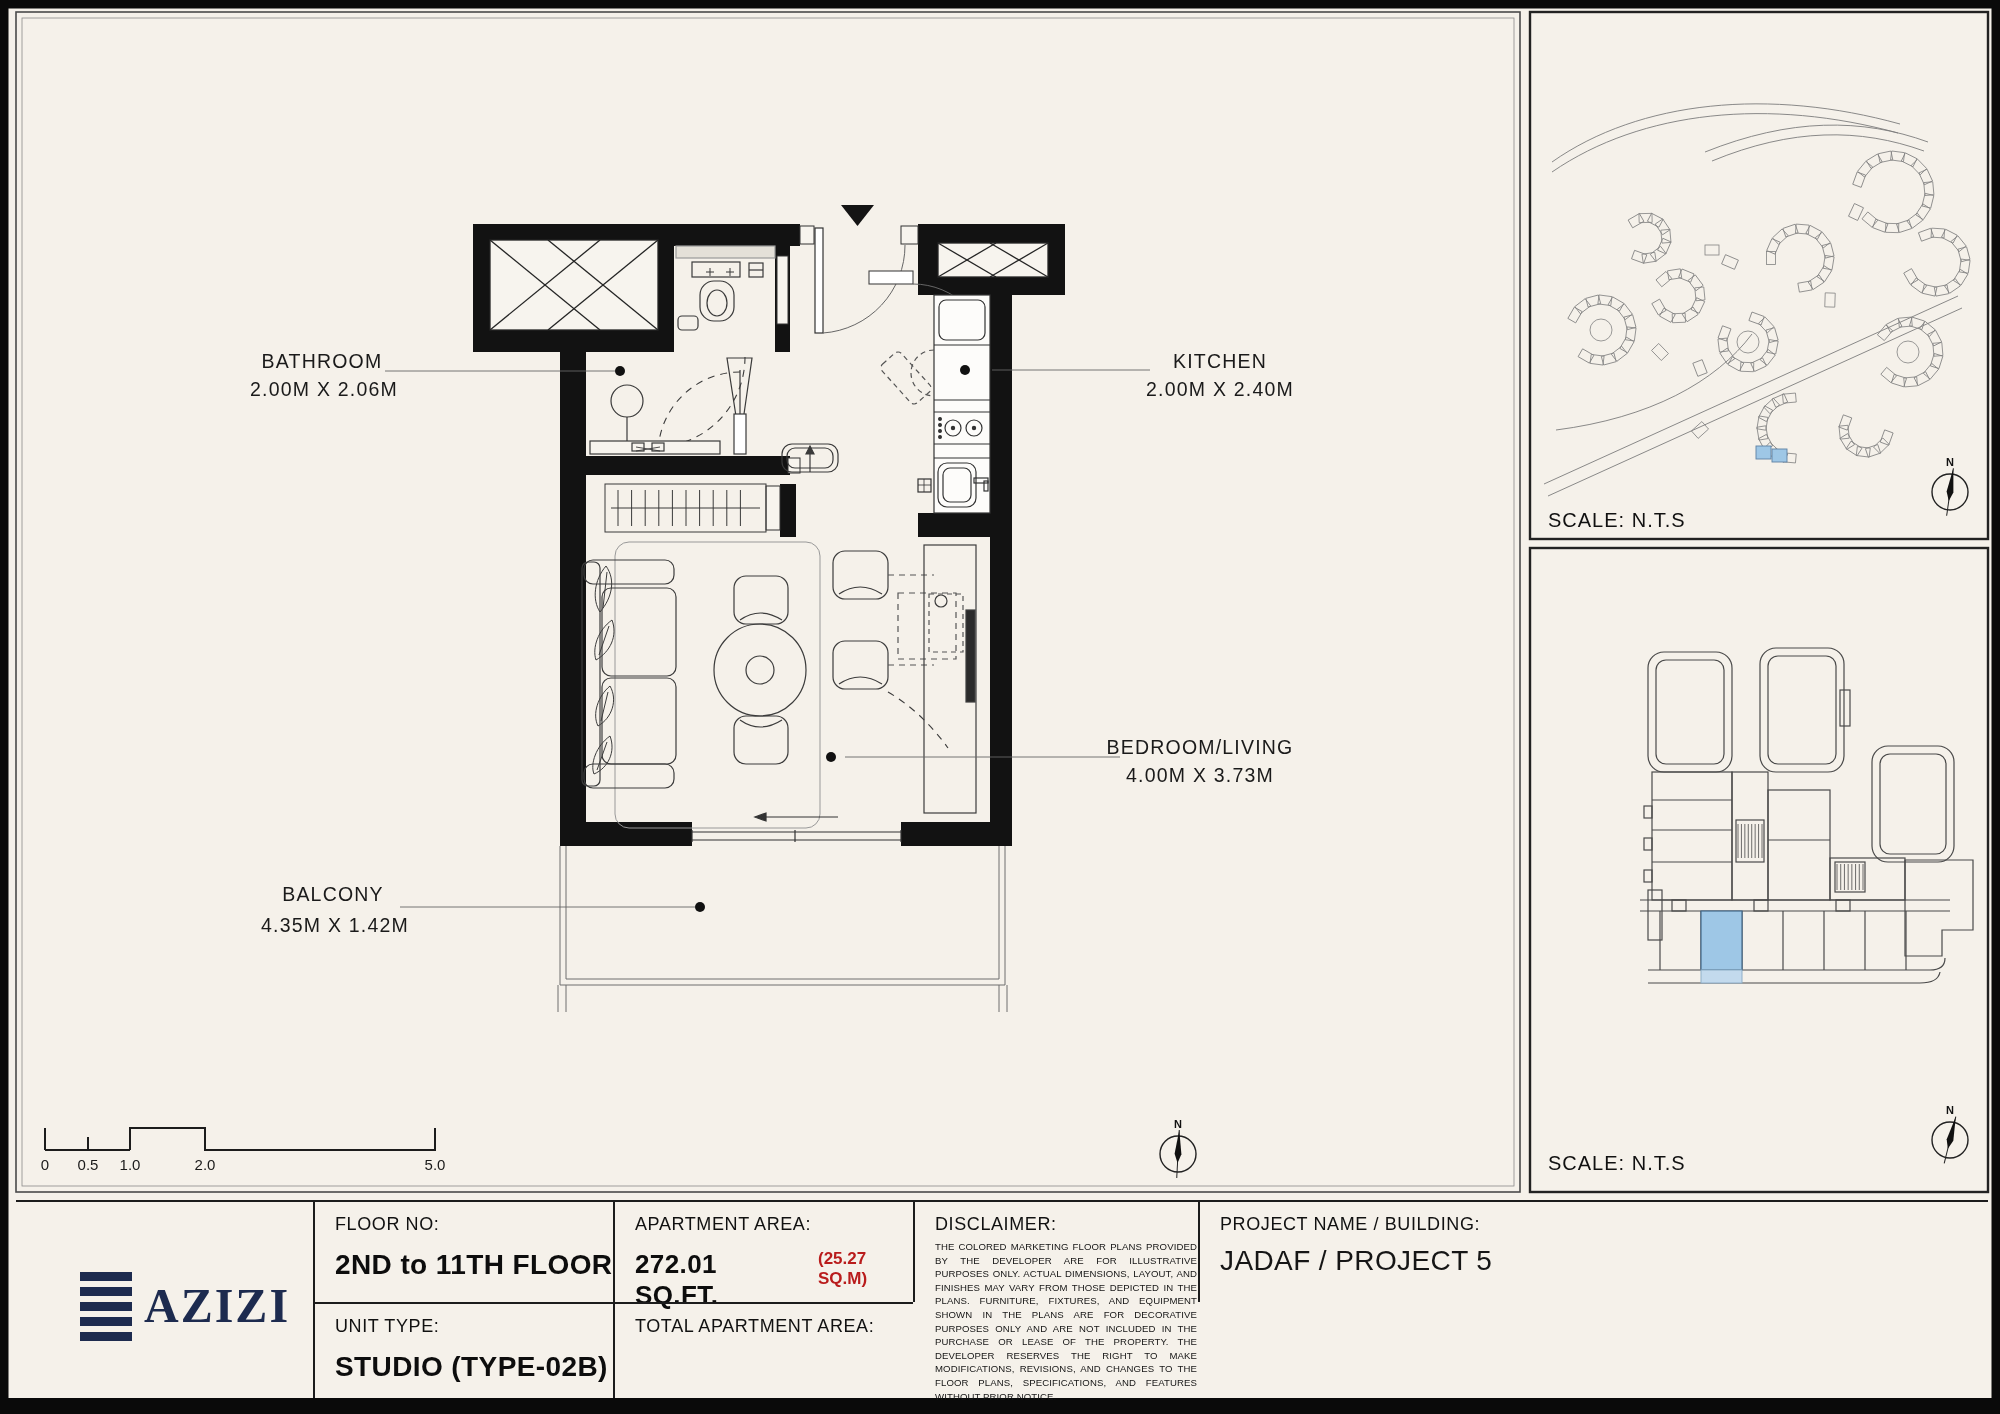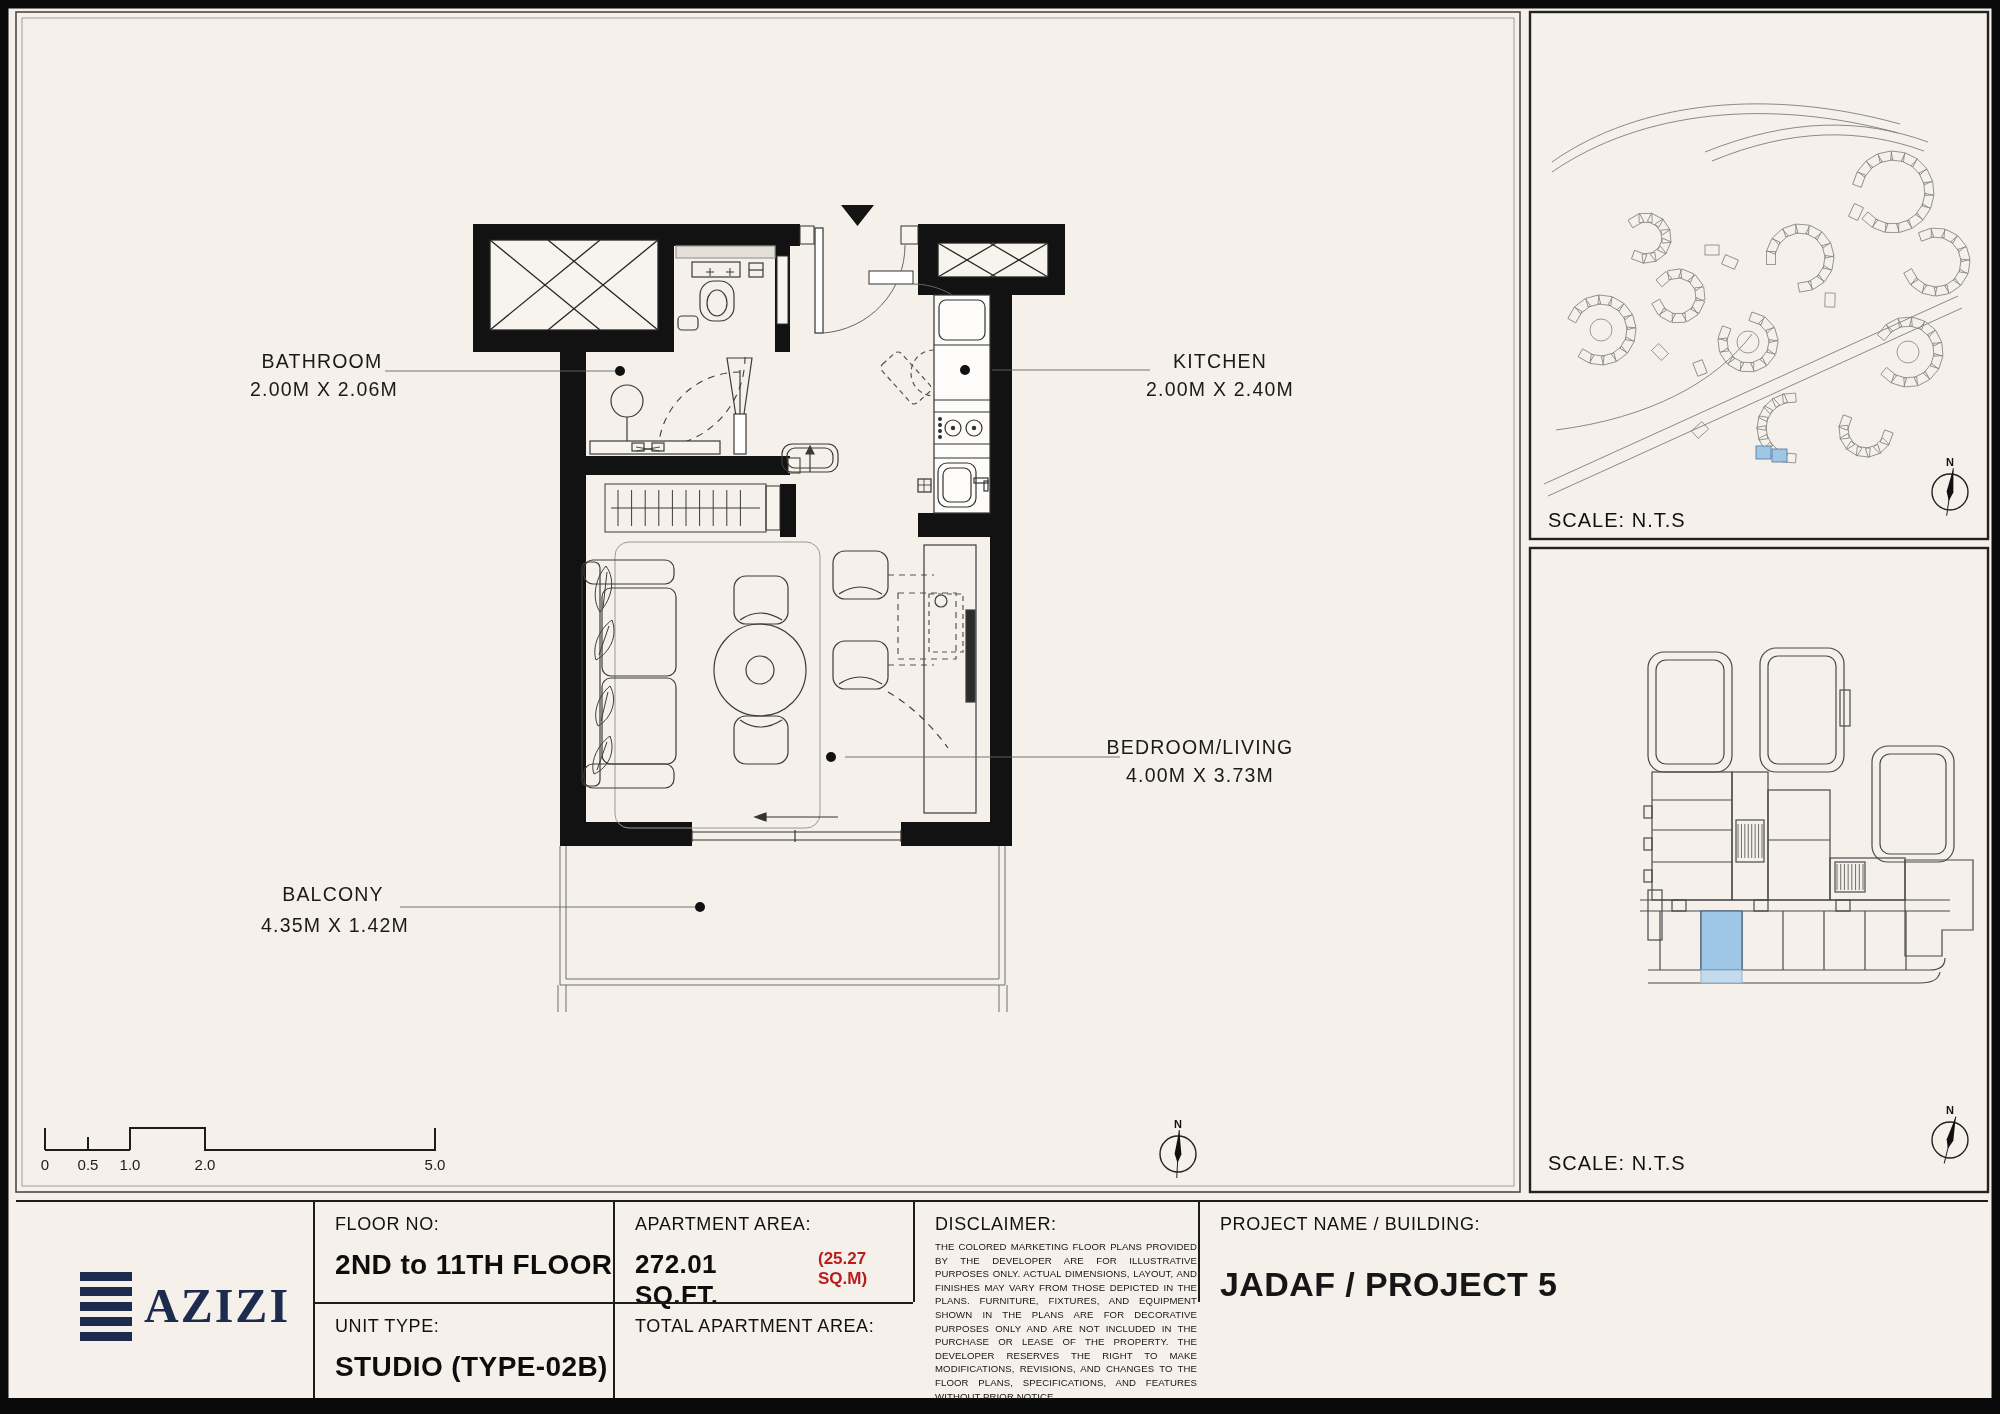--- a/index.html
+++ b/index.html
@@ -17,21 +17,21 @@
       display:grid;grid-template-columns:297px 300px 300px 285px auto;
       grid-template-rows:100px 96px;border-top:2px solid #1c1c1c;}
   .cell{border-left:2px solid #1c1c1c;padding:12px 0 0 20px;box-sizing:border-box;position:relative;}
   .cell.row2{border-top:2px solid #1c1c1c;}
   .logocell{grid-row:1/3;border-left:none;display:flex;align-items:center;justify-content:flex-start;padding-left:64px;}
   .lbl{font-size:18px;letter-spacing:.6px;color:#111;}
   .val{font-size:28px;font-weight:bold;letter-spacing:.4px;margin-top:14px;color:#0d0d0d;}
   .valrow{display:flex;align-items:flex-start;gap:22px;margin-top:14px;}
   .valrow .big{font-size:26px;font-weight:bold;color:#0d0d0d;letter-spacing:.4px;}
   .valrow .sub{font-size:17px;font-weight:bold;color:#b91c1c;}
-  .bigval{font-size:34px;font-weight:bold;margin-top:30px;letter-spacing:.4px;}
+  .bigval{font-size:28px;font-weight:normal;margin-top:10px;letter-spacing:.4px;}
   .disc-text{width:262px;font-size:9.6px;line-height:1.42;text-align:justify;
       margin-top:5px;color:#151515;letter-spacing:.1px;}
   .logo{display:flex;align-items:center;gap:12px;}
   .logobars{display:flex;flex-direction:column;gap:6px;}
   .logobars span{display:block;width:52px;height:9px;background:#1d2b4f;}
   .logotext{font-family:"Liberation Serif",serif;font-weight:bold;font-size:48px;
       color:#1d2b4f;letter-spacing:2px;line-height:1;}
 </style>
 </head>
 <body>

